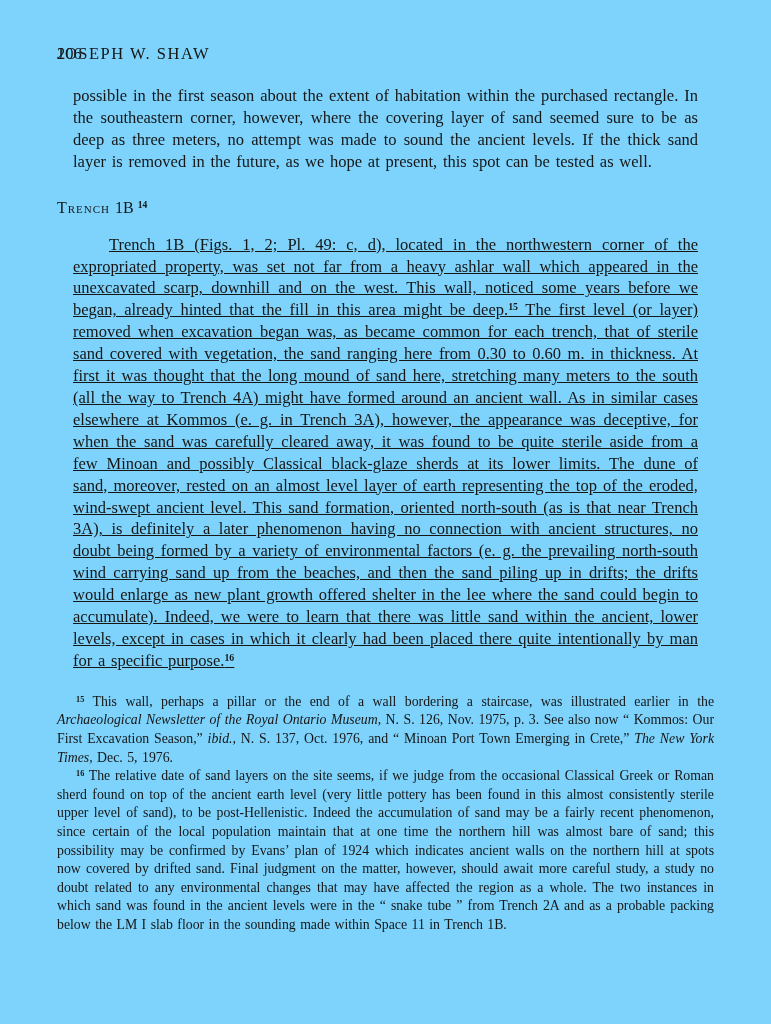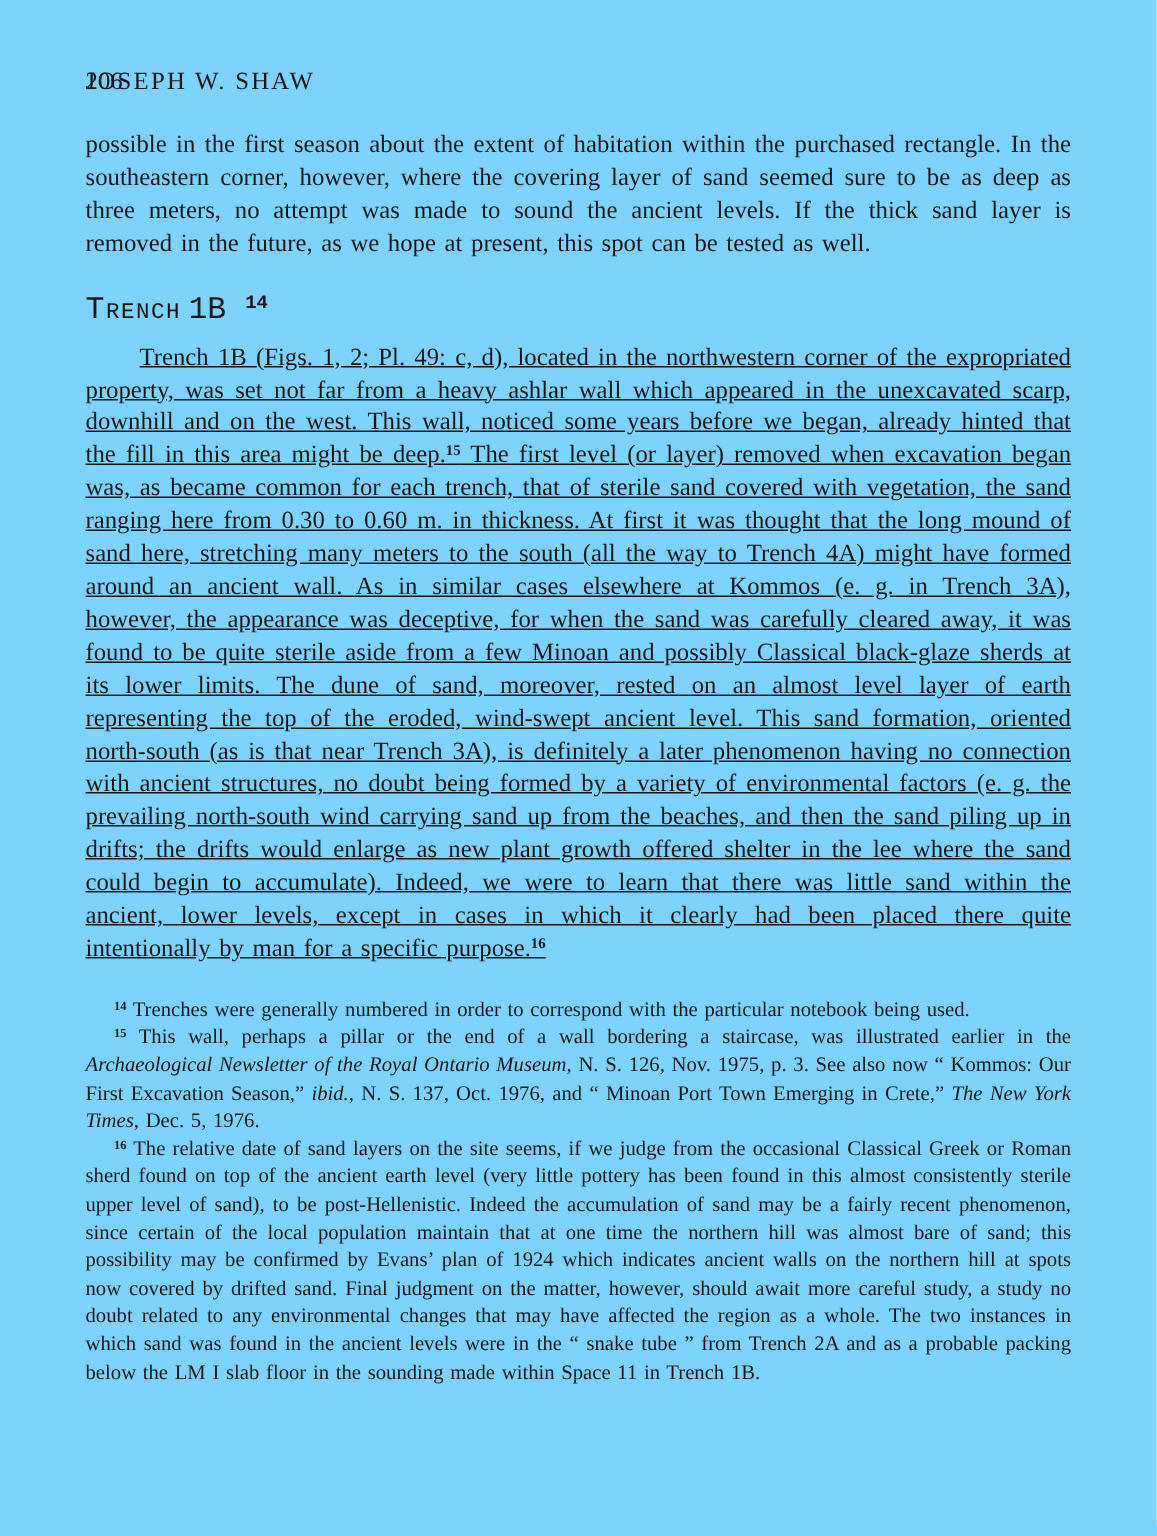--- a/index.html
+++ b/index.html
@@ -23,33 +23,32 @@
     font-size: 16.5px;
     line-height: 20px;
   }
   .page-number { position: absolute; left: 0; top: 0; }
   .running-title {
     position: absolute; left: 0; right: 0;
     text-align: left;
     letter-spacing: 1.5px;
   }
   .body-para {
-    margin: 0;
+    margin: 16px;
     font-size: 16.5px;
     line-height: 21.9px;
     text-align: justify;
     word-spacing: 1.6px;
   }
   .body-para.indent { text-indent: 36px; text-decoration: underline; }
   .section-heading {
     margin: 25px 0 9px 0;
-    font-size: 21px;
+    font-size: 16px;
     font-weight: normal;
     line-height: 20px;
-    font-family: Liberation Mono, monospace;
   }
   .sc {
     font-variant: small-caps;
     letter-spacing: 1px;
   }
   .heading-id { margin-left: 5px; }
   sup.fn-ref, .rich sup {
     font-size: 0.6em;
     font-weight: bold;
     vertical-align: baseline;
@@ -80,18 +79,17 @@
     <span class="running-title">JOSEPH W. SHAW</span>
   </div>
 
   <p class="body-para">possible in the first season about the extent of habitation within the purchased rectangle.  In the southeastern corner, however, where the covering layer of sand seemed sure to be as deep as three meters, no attempt was made to sound the ancient levels.  If the thick sand layer is removed in the future, as we hope at present, this spot can be tested as well.</p>
 
   <h2 class="section-heading"><span class="sc">Trench</span><span class="heading-id">1B</span> <sup class="fn-ref">14</sup></h2>
 
   <p class="body-para indent rich"><span>Trench 1B (Figs. 1, 2; Pl. 49: c, d), located in the northwestern corner of the expropriated property, was set not far from a heavy ashlar wall which appeared in the unexcavated scarp, downhill and on the west.  This wall, noticed some years before we began, already hinted that the fill in this area might be deep.</span><sup>15</sup><span>  The first level (or layer) removed when excavation began was, as became common for each trench, that of sterile sand covered with vegetation, the sand ranging here from 0.30 to 0.60 m. in thickness.  At first it was thought that the long mound of sand here, stretching many meters to the south (all the way to Trench 4A) might have formed around an ancient wall.  As in similar cases elsewhere at Kommos (e. g. in Trench 3A), however, the appearance was deceptive, for when the sand was carefully cleared away, it was found to be quite sterile aside from a few Minoan and possibly Classical black-glaze sherds at its lower limits.  The dune of sand, moreover, rested on an almost level layer of earth representing the top of the eroded, wind-swept ancient level.  This sand formation, oriented north-south (as is that near Trench 3A), is definitely a later phenomenon having no connection with ancient structures, no doubt being formed by a variety of environmental factors (e. g. the prevailing north-south wind carrying sand up from the beaches, and then the sand piling up in drifts; the drifts would enlarge as new plant growth offered shelter in the lee where the sand could begin to accumulate).  Indeed, we were to learn that there was little sand within the ancient, lower levels, except in cases in which it clearly had been placed there quite intentionally by man for a specific purpose.</span><sup>16</sup></p>
 
   <div class="footnotes">
-    <p class="footnote rich"><sup>14</sup><span> Trenches were generally numbered in order to correspond with the particular notebook being used.</span></p>
     <p class="footnote rich"><sup>15</sup><span> This wall, perhaps a pillar or the end of a wall bordering a staircase, was illustrated earlier in the </span><em>Archaeological Newsletter of the Royal Ontario Museum,</em><span> N. S. 126, Nov. 1975, p. 3.  See also now “ Kommos: Our First Excavation Season,” </span><em>ibid.,</em><span> N. S. 137, Oct. 1976, and “ Minoan Port Town Emerging in Crete,” </span><em>The New York Times,</em><span> Dec. 5, 1976.</span></p>
     <p class="footnote rich"><sup>16</sup><span> The relative date of sand layers on the site seems, if we judge from the occasional Classical Greek or Roman sherd found on top of the ancient earth level (very little pottery has been found in this almost consistently sterile upper level of sand), to be post-Hellenistic.  Indeed the accumulation of sand may be a fairly recent phenomenon, since certain of the local population maintain that at one time the northern hill was almost bare of sand; this possibility may be confirmed by Evans’ plan of 1924 which indicates ancient walls on the northern hill at spots now covered by drifted sand.  Final judgment on the matter, however, should await more careful study, a study no doubt related to any environmental changes that may have affected the region as a whole.  The two instances in which sand was found in the ancient levels were in the “ snake tube ” from Trench 2A and as a probable packing below the LM I slab floor in the sounding made within Space 11 in Trench 1B.</span></p>
   </div>
 
 </div>
 
 </body></html>

